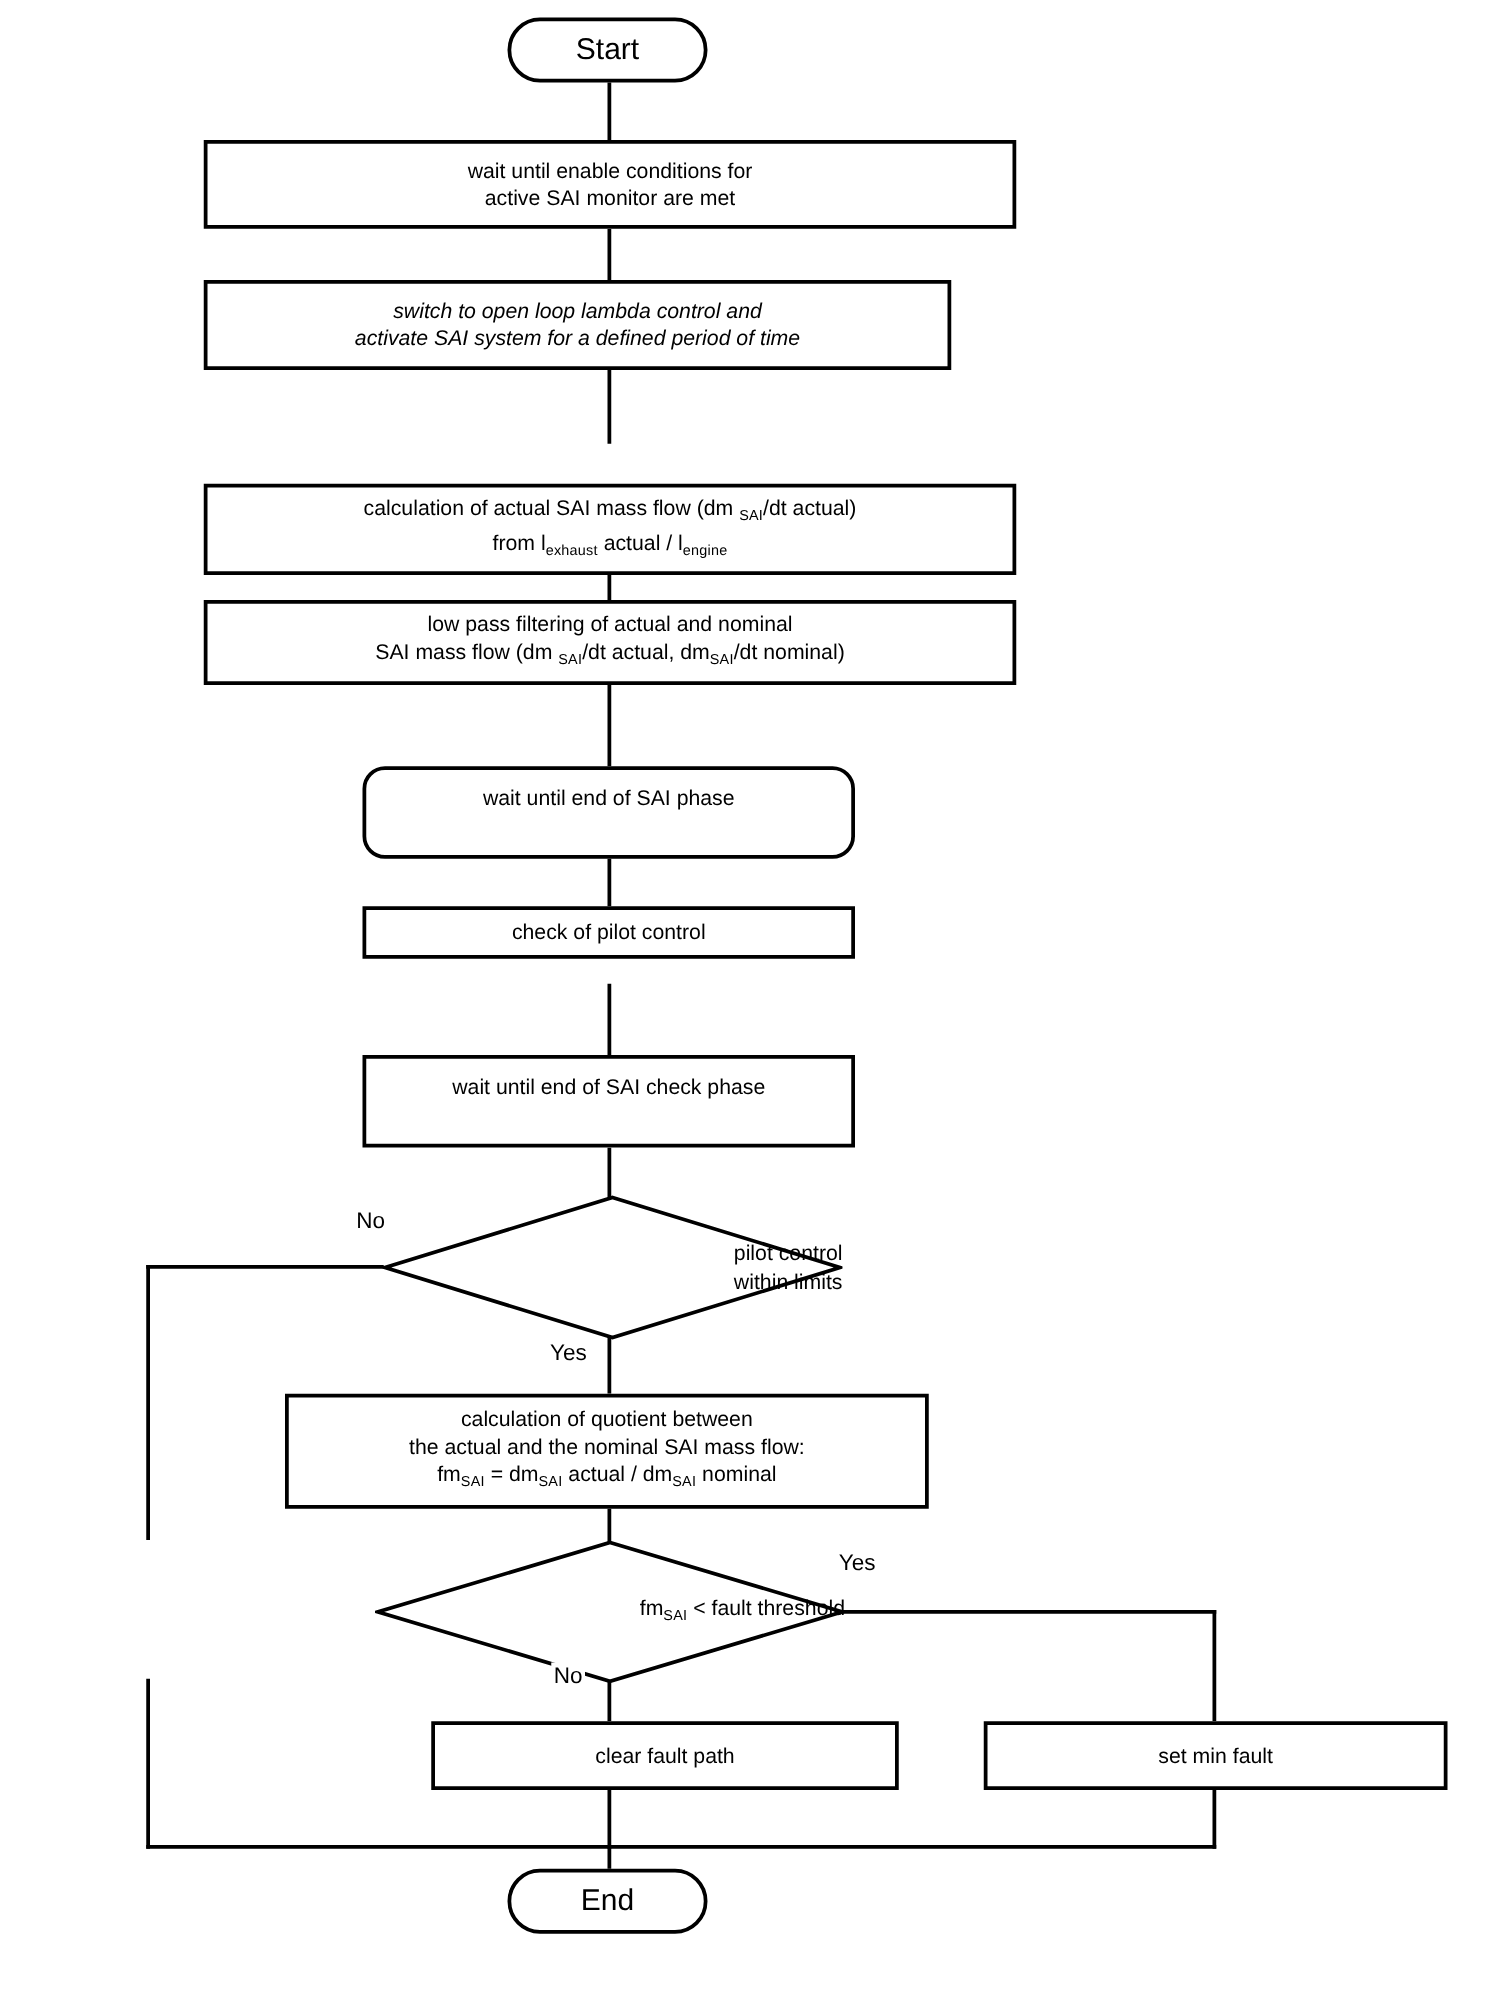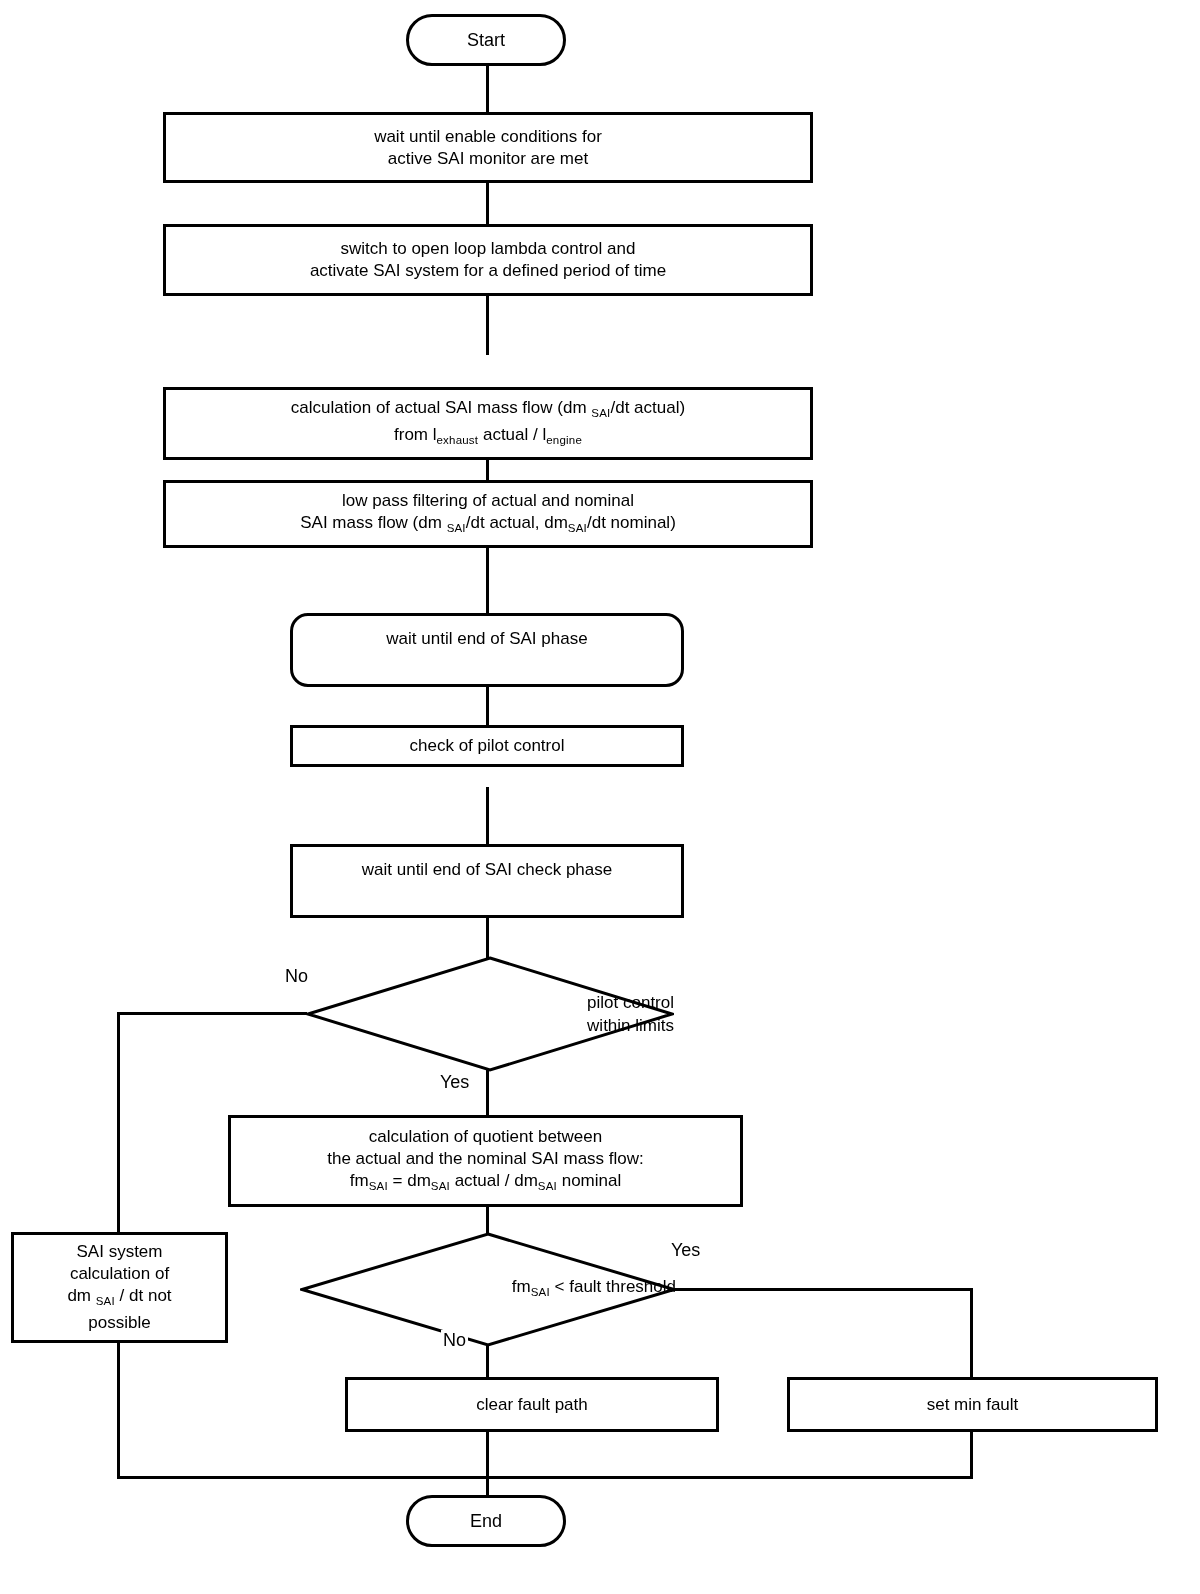--- a/index.html
+++ b/index.html
@@ -23,21 +23,21 @@
     display: flex;
     flex-direction: column;
     align-items: center;
     justify-content: center;
     text-align: center;
     font-size: 17px;
     line-height: 22px;
   }
   .terminal {
     border-radius: 26px;
-    font-size: 18px;
+    font-size: 24px;
   }
   .pad-bottom {
     padding-bottom: 22px;
   }
   .vline, .hline {
     position: absolute;
     background: #000000;
   }
   .vline { width: 3px; }
   .hline { height: 3px; }
@@ -87,21 +87,21 @@
   <div class="vline" style="left:486px; top:548px; height:65px;"></div>
   <div class="vline" style="left:486px; top:687px; height:58px;"></div>
   <div class="vline" style="left:486px; top:787px; height:57px;"></div>
   <div class="vline" style="left:486px; top:918px; height:40px;"></div>
 
   <div class="node" style="left:163px; top:112px; width:650px; height:71px;">
     <div>wait until enable conditions for</div>
     <div>active SAI monitor are met</div>
   </div>
 
-  <div class="node" style="left:163px; top:224px; width:650px; height:72px;">
+  <div class="node" style="left:163px; top:224px; width:598px; height:72px;font-style:italic;">
     <div>switch to open loop lambda control and</div>
     <div>activate SAI system for a defined period of time</div>
   </div>
 
   <div class="node" style="left:163px; top:355px; width:650px; height:73px;margin-top:32px;">
     <div><span>calculation of actual SAI mass flow (dm </span><span class="sub">SAI</span><span>/dt actual)</span></div>
     <div><span>from l</span><span class="sub">exhaust</span><span> actual / l</span><span class="sub">engine</span></div>
   </div>
 
   <div class="node" style="left:163px; top:480px; width:650px; height:68px;">
@@ -155,26 +155,20 @@
     </div>
   </div>
 
   <div class="branch-label" style="left:669px; top:1240px;">Yes</div>
   <div class="hline" style="left:673px; top:1288px; width:300px;"></div>
   <div class="vline" style="left:970px; top:1288px; height:89px;"></div>
 
   <div class="branch-label" style="left:441px; top:1330px;">No</div>
   <div class="vline" style="left:486px; top:1345px; height:32px;"></div>
 
-  <div class="node" style="left:11px; top:1232px; width:217px; height:111px;">
-    <div>SAI system</div>
-    <div>calculation of</div>
-    <div><span>dm </span><span class="sub">SAI</span><span> / dt not</span></div>
-    <div>possible</div>
-  </div>
 
   <div class="vline" style="left:117px; top:1343px; height:136px;"></div>
 
   <div class="node" style="left:305px; top:1377px; width:374px; height:55px;margin-left:40px;">
     <div>clear fault path</div>
   </div>
 
   <div class="node" style="left:787px; top:1377px; width:371px; height:55px;">
     <div>set min fault</div>
   </div>

